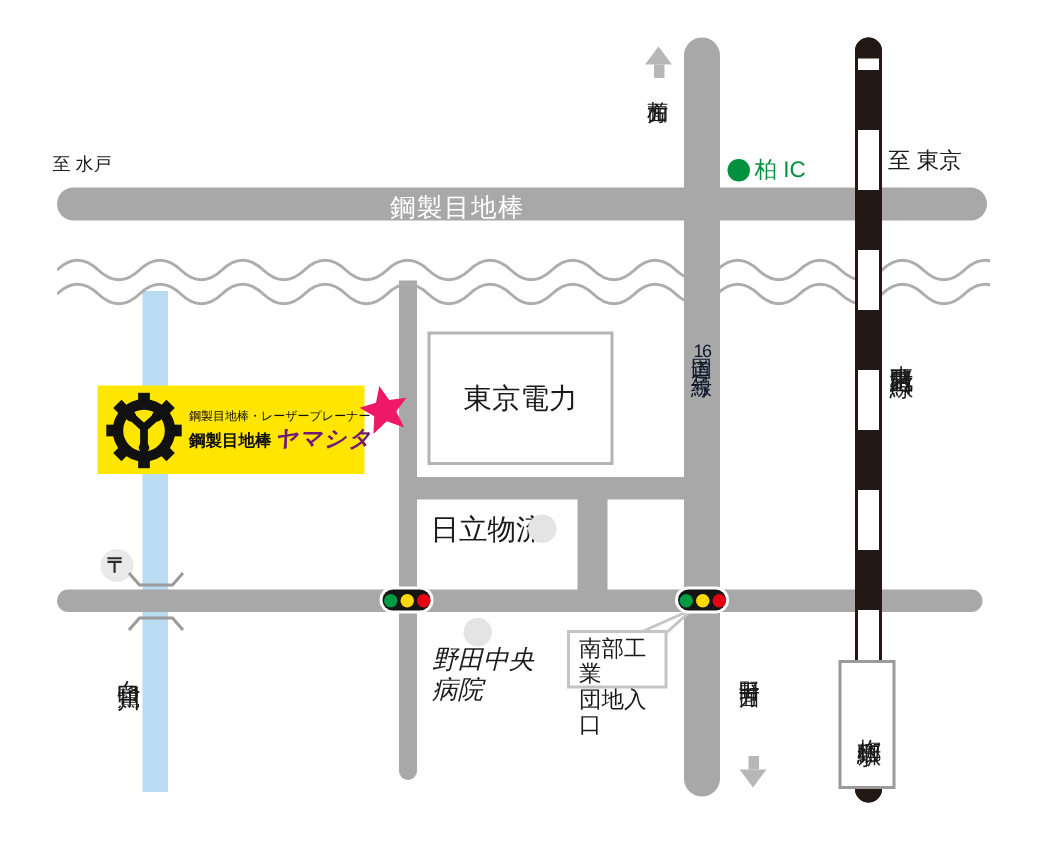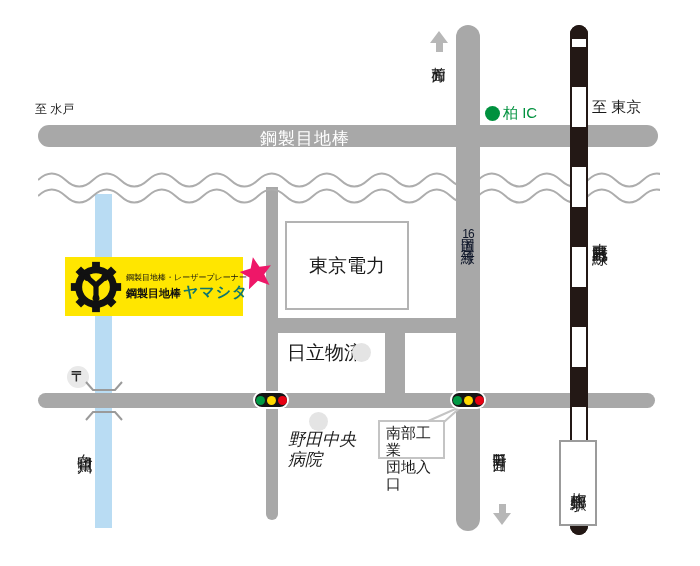--- a/index.html
+++ b/index.html
@@ -113,21 +113,21 @@
   .logo-box {
     position:absolute; left:65px; top:257px; width:178px; height:59px;
     background:#ffe600; display:flex; align-items:center;
   }
   .gear-wrap { width:52px; height:52px; margin-left:5px; flex:none; }
   .logo-text { margin-left:4px; display:flex; flex-direction:column; }
   .logo-tagline { font-size:8px; color:#111; letter-spacing:0; white-space:nowrap; }
   .logo-en { font-size:21px; font-weight:900; color:#111; letter-spacing:-0.5px; line-height:1.05; white-space:nowrap; }
   .logo-jp { display:flex; align-items:baseline; gap:2px; white-space:nowrap; }
   .logo-prefix { font-size:11px; font-weight:bold; color:#111; }
-  .logo-kana { font-size:15px; font-weight:900; color:#0f766e; letter-spacing:1px; }
+  .logo-kana { font-size:15px; font-weight:900; font-style:italic; color:#701a75; letter-spacing:1px; }
   .star-svg { position:absolute; left:239px; top:255px; width:34px; height:34px; }
 </style>
 </head>
 <body>
 
 <div id="map">
 
   <div class="blue-river"></div>
 
   <div class="road plant-road"></div>

